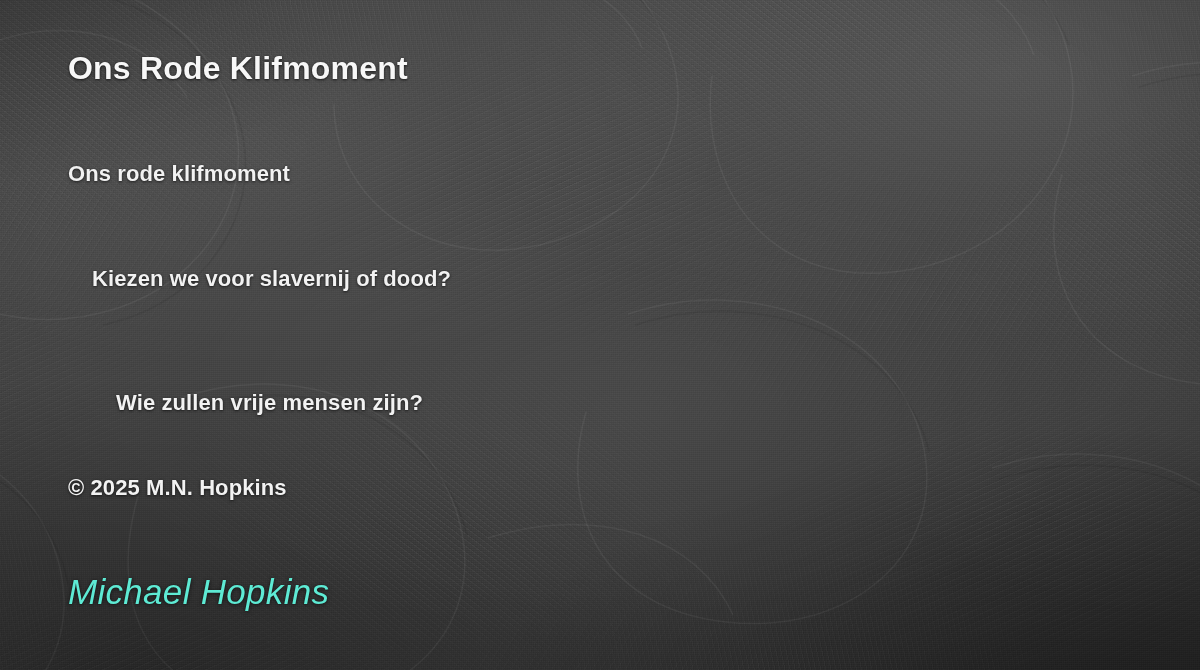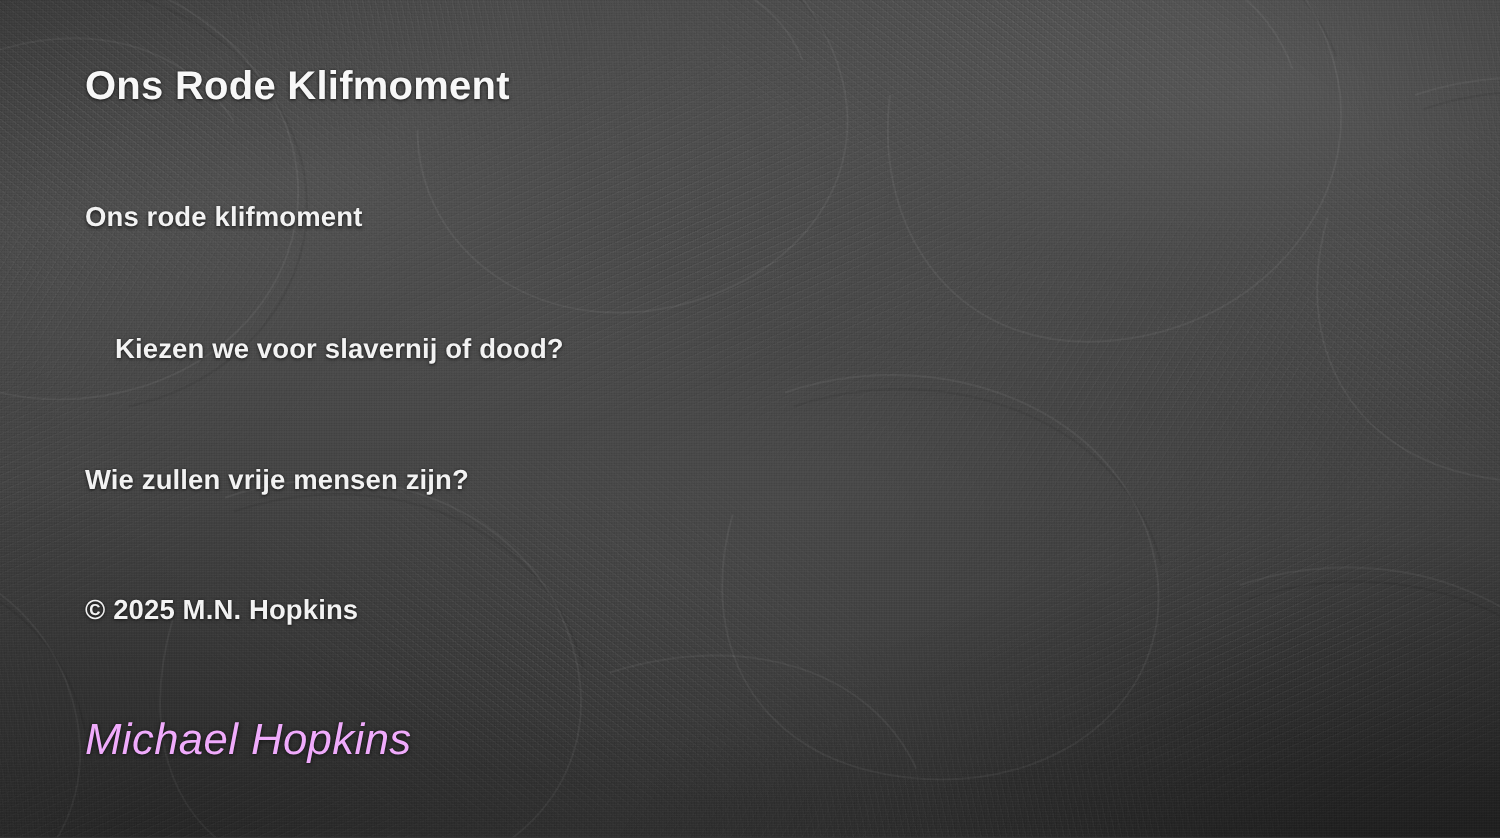--- a/index.html
+++ b/index.html
@@ -157,31 +157,31 @@
     font-size: 22px;
     font-weight: bold;
     color: #f2f2f2;
     letter-spacing: 0.1px;
     text-shadow: 0 1px 3px rgba(0,0,0,0.6), 0 0 1px rgba(0,0,0,0.45);
     white-space: nowrap;
   }
 
   .line-1 { top: 161px; }
   .line-2 { top: 266px; margin-left: 24px; }
-  .line-3 { top: 371px; }
+  .line-3 { top: 390px; margin-left: 48px; }
   .line-4 { top: 475px; }
 
   .signature {
     position: absolute;
     left: 68px;
     top: 572px;
     font-size: 35px;
     font-weight: normal;
     font-style: italic;
-    color: #f0abfc;
+    color: #5eead4;
     letter-spacing: 0.3px;
     text-shadow: 0 1px 4px rgba(0,0,0,0.6), 0 0 1px rgba(0,0,0,0.45);
     white-space: nowrap;
   }
 </style>
 </head>
 <body>
 
 <div id="slide">
 

